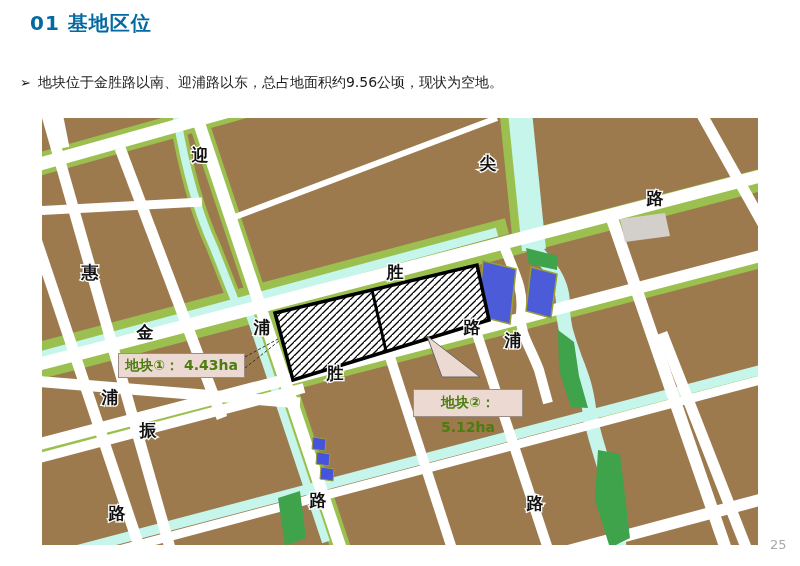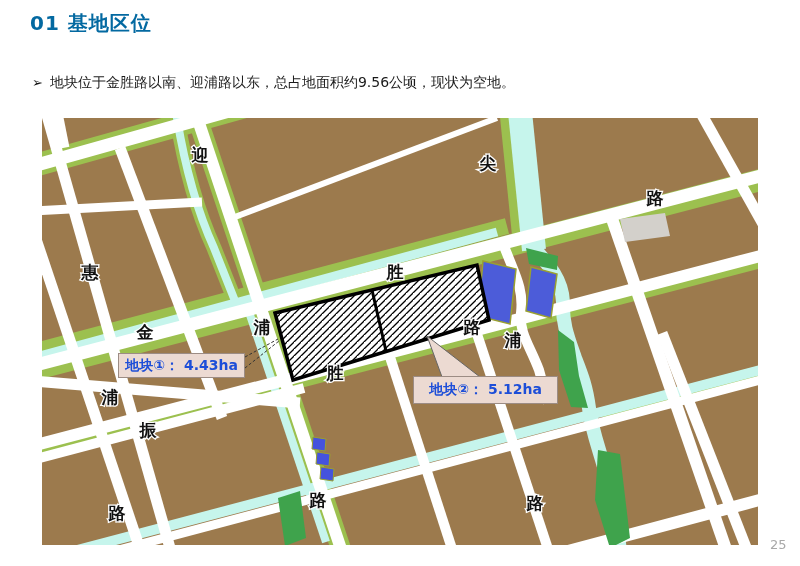--- a/index.html
+++ b/index.html
@@ -1,28 +1,28 @@
 <!DOCTYPE html>
 <html><head>
 <meta charset="utf-8">
 <style>
   html,body{margin:0;padding:0}
   body{width:800px;height:566px;background:#fff;font-family:"DejaVu Sans","Liberation Sans",sans-serif;position:relative;overflow:hidden}
   .title{position:absolute;left:30px;top:10px;font-size:20px;font-weight:bold;color:#0369a1;letter-spacing:1px}
-  .bullet{position:absolute;left:32px;top:74px;font-size:14px;color:#1a1a1a;width:746px;white-space:nowrap}
+  .bullet{position:absolute;left:20px;top:74px;font-size:14px;color:#1a1a1a;width:746px;white-space:nowrap}
   .bullet .marker{margin-right:7px;font-size:13px;color:#111}
   #map{position:absolute;left:42px;top:118px;width:716px;height:427px}
   #map svg{display:block}
   .g{stroke:#9cc04f;fill:none}
   .w{stroke:#c6f5ec;fill:none}
   .r{stroke:#ffffff;fill:none}
   .ml{font-size:17px;font-weight:bold;fill:#111;stroke:#fff;stroke-width:2.5px;paint-order:stroke;text-anchor:middle;font-family:"DejaVu Sans",sans-serif}
-  .callout{position:absolute;background:#ecdad2;border:1px solid #9c8c84;color:#1d4ed8;font-weight:bold;font-size:14px;text-align:center;box-sizing:border-box;z-index:5}
+  .callout{position:absolute;background:#ecdad2;border:1px solid #9c8c84;color:#4d7c0f;font-weight:bold;font-size:14px;text-align:center;box-sizing:border-box;z-index:5}
   #callout1{left:76px;top:235px;width:127px;height:25px;line-height:22px}
-  #callout2{left:371px;top:258px;width:145px;height:28px;line-height:25px}
+  #callout2{left:371px;top:271px;width:110px;height:28px;line-height:25px}
   .pagenum{position:absolute;left:770px;top:537px;font-size:13px;color:#a8a8a8}
 </style>
 </head>
 <body>
 
 <div class="title">01 基地区位</div>
 
 <div class="bullet">
   <span class="marker">➢</span><span>地块位于金胜路以南、迎浦路以东，总占地面积约9.56公顷，现状为空地。</span>
 </div>

